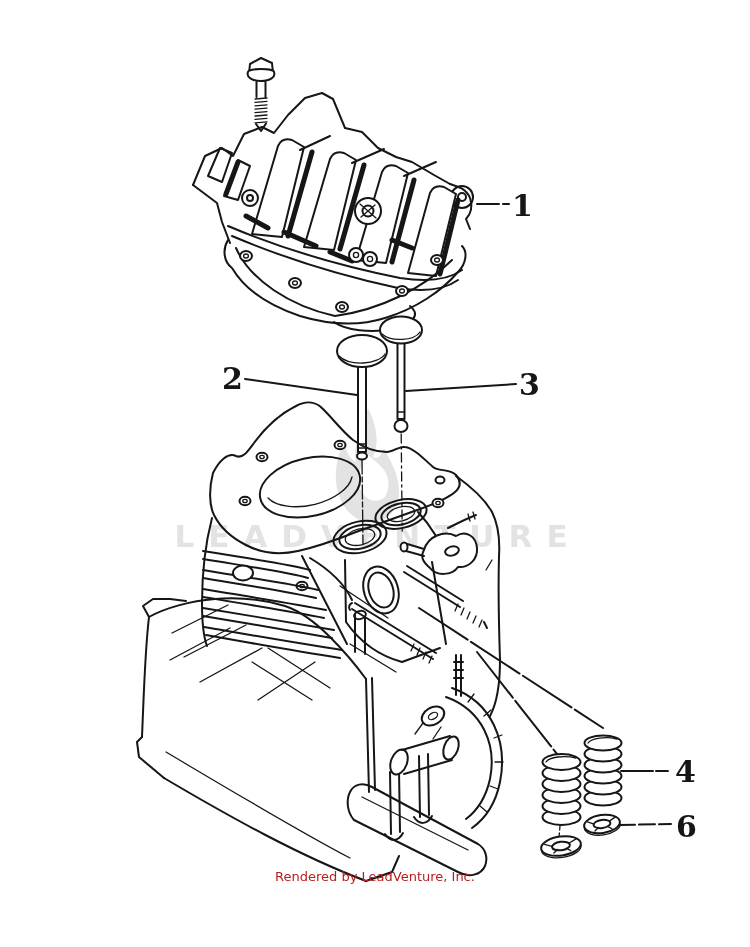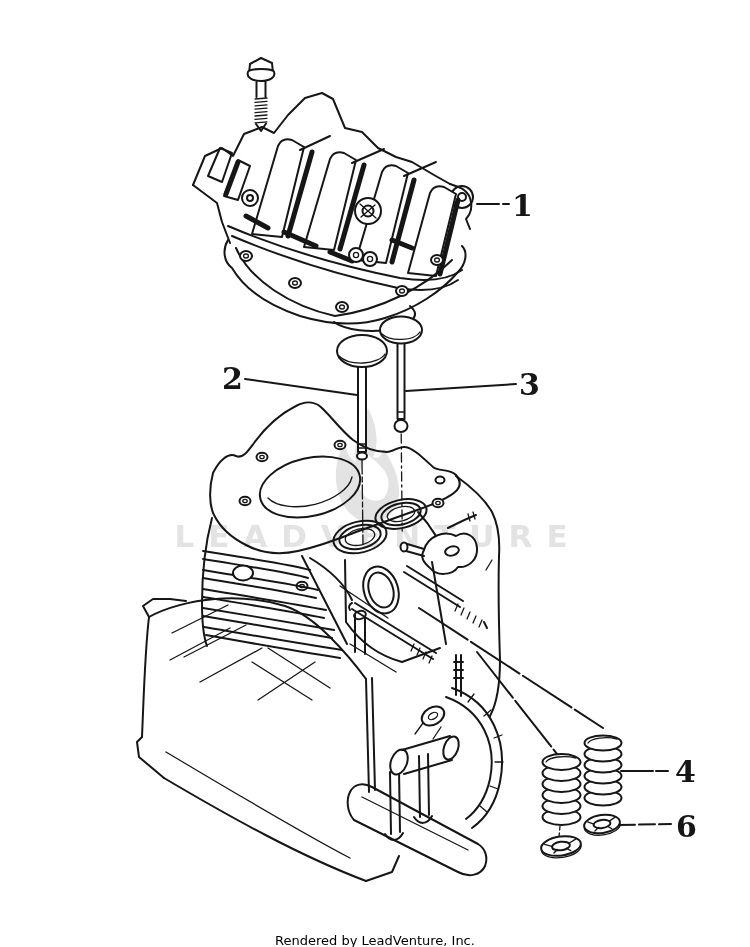--- a/index.html
+++ b/index.html
@@ -1,20 +1,20 @@
 <!DOCTYPE html>
 <html><head>
 <meta charset="utf-8">
 <style>
   html,body{margin:0;padding:0;background:#ffffff;}
   .page{position:relative;width:750px;height:947px;background:#ffffff;overflow:hidden;
         font-family:"DejaVu Sans",sans-serif;}
   svg{position:absolute;left:0;top:0;}
-  .footer{position:absolute;left:0;top:933px;width:750px;text-align:center;
-          font-family:"DejaVu Sans",sans-serif;font-size:13px;color:#000000;}
+  .footer{position:absolute;left:0;top:869px;width:750px;text-align:center;
+          font-family:"DejaVu Sans",sans-serif;font-size:13px;color:#b91c1c;}
   .callout-num{font-family:"DejaVu Serif",serif;font-weight:700;font-size:30px;fill:#161616;}
   .wm-text{font-family:"DejaVu Sans",sans-serif;font-weight:700;font-size:31px;letter-spacing:14px;}
   .ln{stroke:#161616;stroke-width:2;fill:none;stroke-linecap:round;stroke-linejoin:round;}
   .lnw{stroke:#161616;stroke-width:2;fill:#ffffff;stroke-linecap:round;stroke-linejoin:round;}
   .thin{stroke:#161616;stroke-width:1.3;fill:none;stroke-linecap:round;}
   .thick{stroke:#161616;stroke-width:5;fill:none;stroke-linecap:round;}
 </style>
 </head>
 <body>
 

